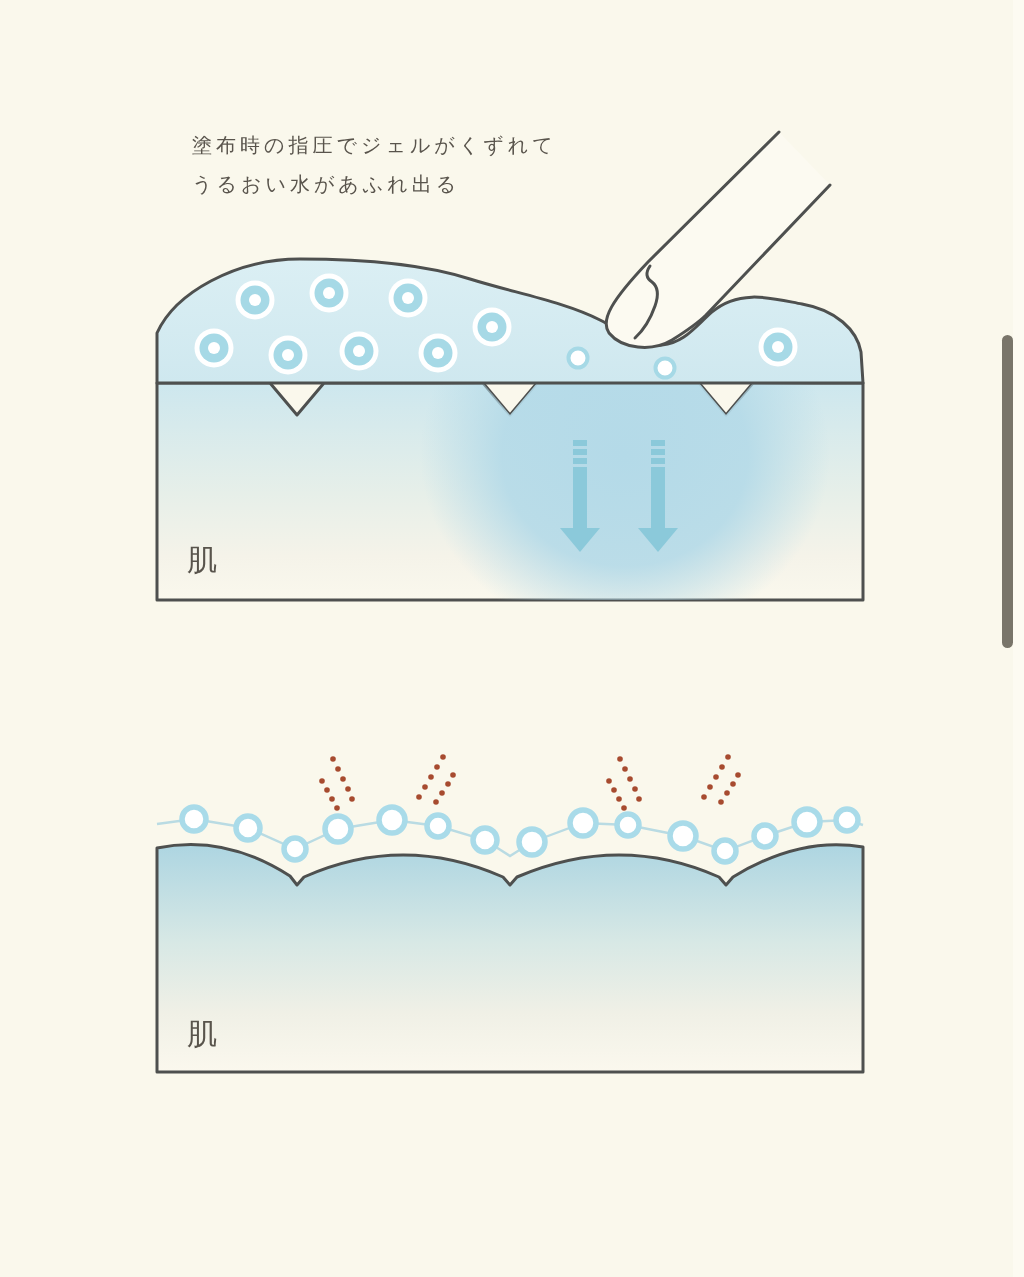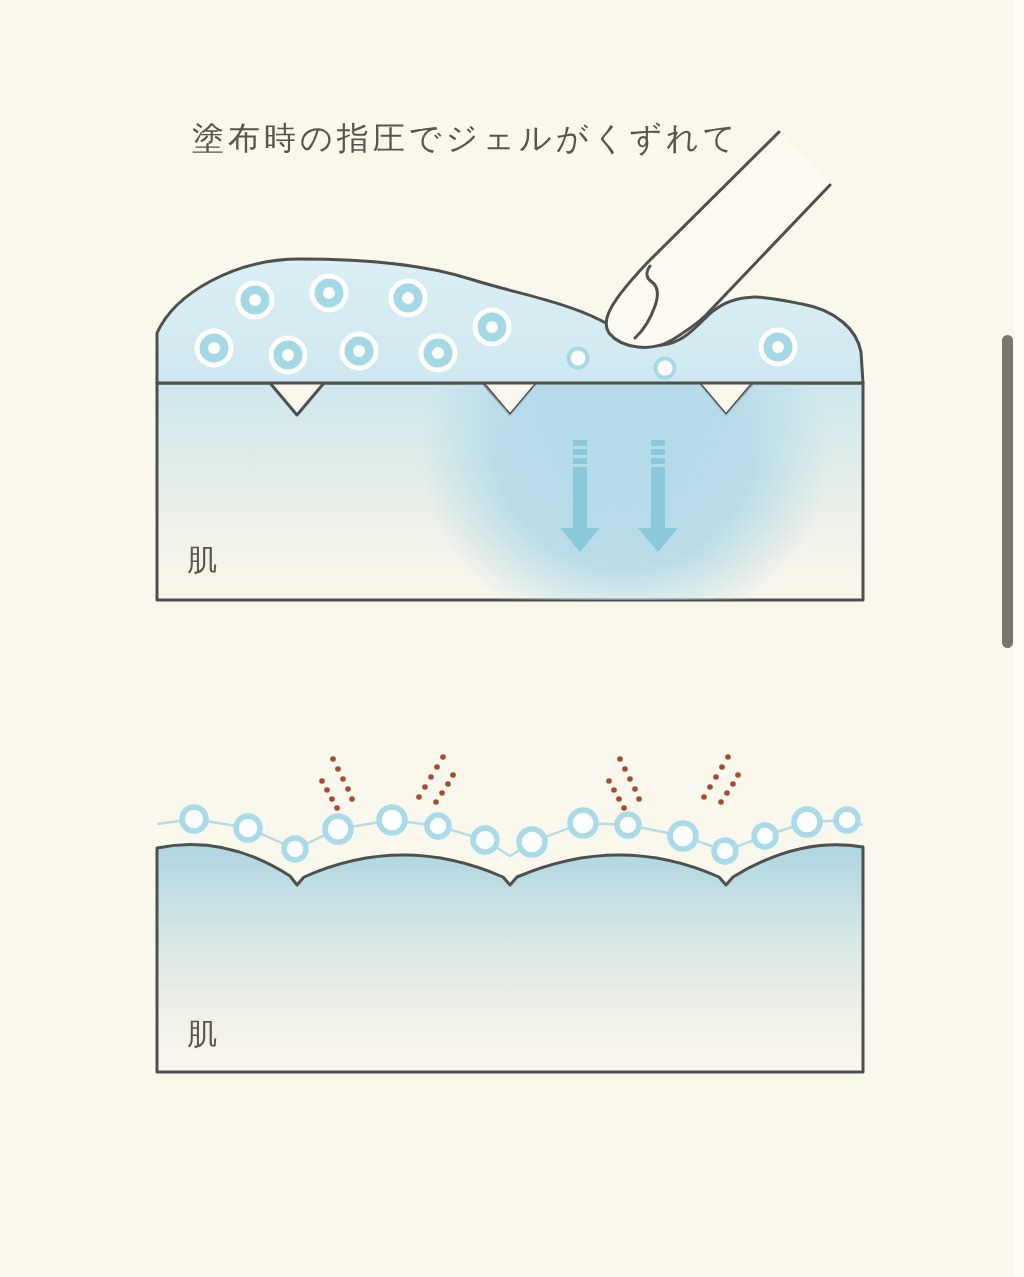--- a/index.html
+++ b/index.html
@@ -19,22 +19,22 @@
   .stage{
     position:relative;width:1024px;height:1277px;overflow:hidden;
     background:var(--background);
   }
   .right-strip{
     position:absolute;left:1013px;top:0;width:11px;height:1277px;
     background:#fdfbf2;
   }
   .scene{position:absolute;left:0;top:0;width:1024px;height:1277px;}
   .caption{
-    position:absolute;left:192px;top:119px;
-    font-size:32px;line-height:39px;letter-spacing:4px;
+    position:absolute;left:192px;top:126px;
+    font-size:20px;line-height:39px;letter-spacing:4px;
     color:var(--text);font-weight:500;white-space:nowrap;
   }
   .skin-label{
     position:absolute;font-size:30px;color:var(--text);font-weight:500;
   }
   .skin-label.top{left:187px;top:540px;}
   .skin-label.bottom{left:187px;top:1014px;}
   .scroll-thumb{
     position:absolute;left:1002px;top:335px;width:11px;height:313px;
     border-radius:6px;background:var(--scrollbar);
@@ -192,19 +192,20 @@
           <circle cx="738" cy="775" r="2.8" fill="#a74b2f"></circle>
           <circle cx="733" cy="784" r="2.8" fill="#a74b2f"></circle>
           <circle cx="727" cy="793" r="2.8" fill="#a74b2f"></circle>
           <circle cx="721" cy="802" r="2.8" fill="#a74b2f"></circle>
         </g>
     </g>
   </svg>
 
   <div class="caption">
     <div>塗布時の指圧でジェルがくずれて</div>
+    <div>うるおい水があふれ出る</div>
   </div>
 
   <div class="skin-label top">肌</div>
   <div class="skin-label bottom">肌</div>
 
   <div class="scroll-thumb"></div>
 </div>
 
 </body></html>

